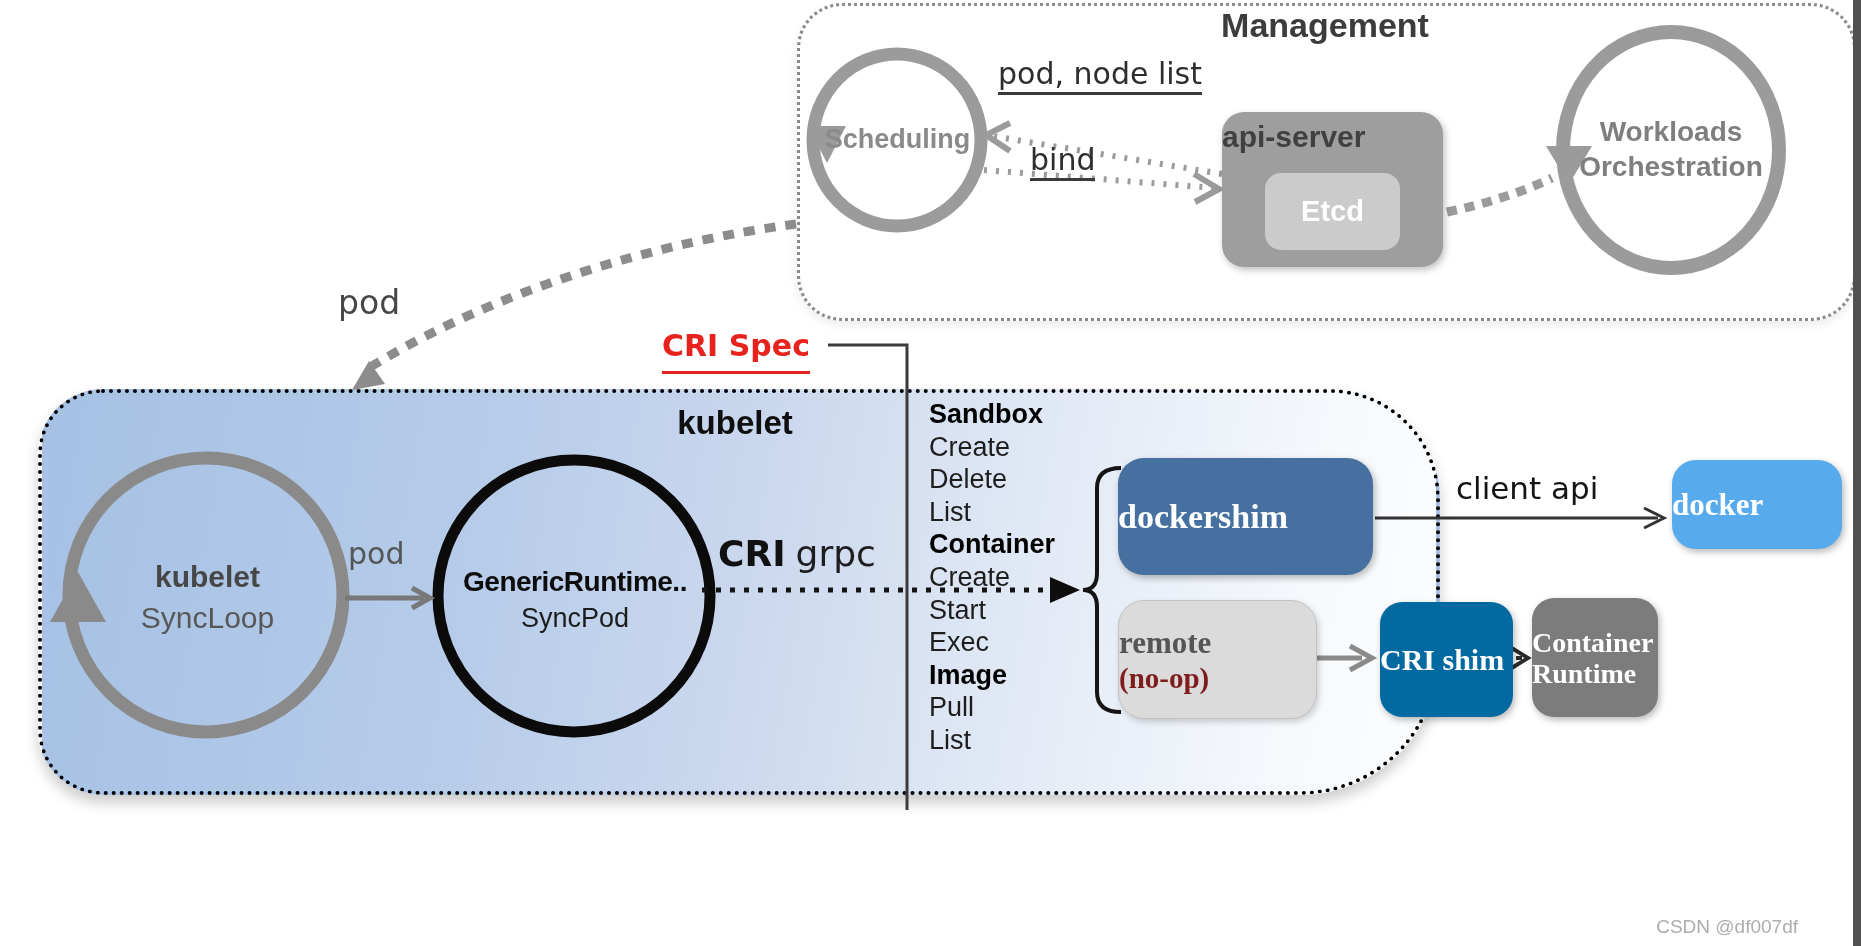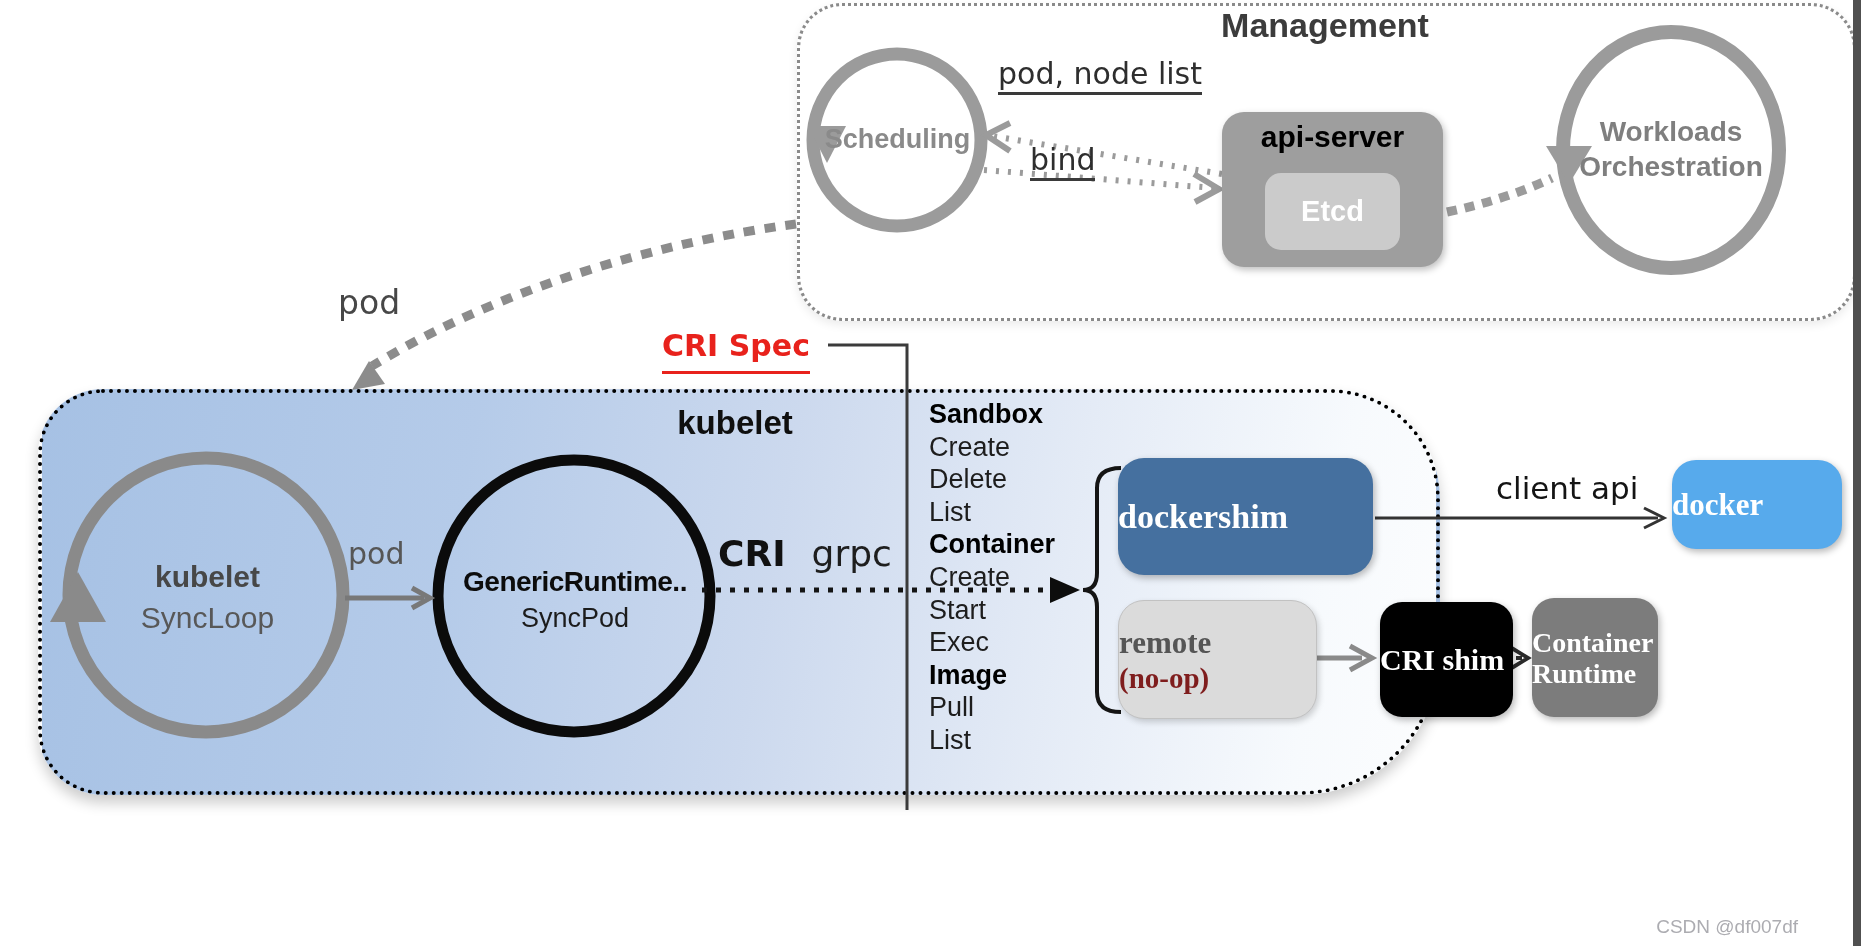--- a/index.html
+++ b/index.html
@@ -17,74 +17,74 @@
     box-shadow:0 4px 10px rgba(0,0,0,0.08);z-index:1;
   }
   #mgmt-title{left:1080px;top:6px;width:490px;text-align:center;
     font-size:34px;font-weight:bold;color:#3c3c3c;z-index:4;}
   #scheduling-label{left:815px;top:124px;width:165px;text-align:center;
     font-size:27px;font-weight:bold;color:#8a8a8a;z-index:4;}
   #workloads-label{left:1558px;top:114px;width:226px;text-align:center;
     font-size:28px;font-weight:bold;color:#7f7f7f;line-height:35px;z-index:4;}
   #api-server-box{left:1222px;top:112px;width:221px;height:155px;border-radius:22px;
     background:#9e9e9e;box-shadow:2px 3px 7px rgba(0,0,0,0.25);z-index:3;}
-  #api-server-label{left:1222px;top:120px;width:221px;text-align:center;
-    font-size:30px;font-weight:bold;color:#000000;z-index:4;}
+  #api-server-label{left:1222px;top:120px;width:221px;
+    font-size:30px;font-weight:bold;color:#404040;z-index:4;}
   #etcd-box{left:1265px;top:173px;width:135px;height:77px;border-radius:16px;
     background:#cbcbcb;z-index:3;}
   #etcd-label{left:1265px;top:195px;width:135px;text-align:center;
     font-size:29px;font-weight:bold;color:#fff;z-index:4;}
   .underlabel{font-size:30px;color:#2e2e2e;border-bottom:3px solid #3a3a3a;
     padding-bottom:1px;z-index:4;}
   #pod-node-list-label{left:998px;top:56px;}
   #bind-label{left:1030px;top:142px;}
 
   
   #pod-curve-label{left:338px;top:283px;font-size:33px;color:#474747;z-index:4;}
   #cri-spec-label{left:662px;top:328px;font-size:30px;font-weight:bold;color:#e8221c;
     border-bottom:3px solid #e8221c;padding-bottom:8px;z-index:4;}
-  #client-api-label{left:1456px;top:470px;font-size:31px;color:#141414;z-index:4;margin-left:40px;}
+  #client-api-label{left:1456px;top:470px;font-size:31px;color:#141414;z-index:4;}
 
   
   #kubelet-box{
     left:38px;top:389px;width:1394px;height:398px;
     border:4px dotted #000;
     border-radius:65px 110px 140px 65px;
     background:linear-gradient(100deg,#a6c1e4 0%,#b5cbe9 30%,#ccd9ee 52%,#e4ebf6 72%,#f7fafd 90%,#fcfdfe 100%);
     box-shadow:0 8px 14px rgba(0,0,0,0.20);z-index:1;
   }
   #kubelet-title{left:600px;top:404px;width:270px;text-align:center;
     font-size:33px;font-weight:bold;color:#0f0f0f;z-index:4;}
   #syncloop-text{left:80px;top:556px;width:255px;text-align:center;line-height:41px;z-index:4;}
   #syncloop-text .l1{font-size:30px;font-weight:bold;color:#474747;}
   #syncloop-text .l2{font-size:30px;color:#585858;}
   #pod-arrow-label{left:348px;top:536px;font-size:30px;color:#565656;z-index:4;}
   #runtime-text{left:444px;top:564px;width:262px;text-align:center;line-height:36px;z-index:4;}
   #runtime-text .l1{font-size:28px;font-weight:bold;color:#0c0c0c;letter-spacing:-0.5px;}
   #runtime-text .l2{font-size:27px;color:#1c1c1c;}
   #cri-grpc-label{left:718px;top:533px;font-size:36px;color:#111;z-index:4;}
   #cri-grpc-label .b{font-weight:bold;}
-  #cri-grpc-label .r{margin-left:26px;color:#1e1e1e;}
+  #cri-grpc-label .r{margin-left:10px;color:#1e1e1e;}
 
   
   #cri-methods{left:929px;top:398px;width:175px;z-index:4;}
   #cri-methods .m{font-size:27px;line-height:32.6px;color:#1d1d1d;}
   #cri-methods .m.bold{font-weight:bold;color:#000;}
 
   
   .rt-box{border-radius:26px;box-shadow:2px 3px 7px rgba(0,0,0,0.28);z-index:3;
     display:flex;align-items:flex-start;justify-content:center;flex-direction:column;
     color:#fff;font-weight:bold;text-align:center;font-family:Liberation Serif, serif;}
   #dockershim-box{left:1118px;top:458px;width:255px;height:117px;background:#45709f;font-size:34px;}
   #docker-box{left:1672px;top:460px;width:170px;height:89px;background:#57aaec;font-size:31px;border-radius:24px;}
   #remote-box{left:1118px;top:600px;width:197px;height:117px;background:#dbdbdb;
     border:1px solid #c2c2c2;box-shadow:2px 3px 6px rgba(0,0,0,0.18);}
   #remote-box .l1{font-size:31px;font-weight:bold;color:#555;line-height:36px;}
   #remote-box .l2{font-size:29px;color:#7f1d1d;line-height:34px;}
-  #cri-shim-box{left:1380px;top:602px;width:133px;height:115px;background:#000000;font-size:30px;border-radius:22px;}
+  #cri-shim-box{left:1380px;top:602px;width:133px;height:115px;background:#0369a1;font-size:30px;border-radius:22px;}
   #container-runtime-box{left:1532px;top:598px;width:126px;height:119px;background:#7c7c7c;
     font-size:28px;line-height:31px;border-radius:22px;}
 
   
   #connector-layer{left:0;top:0;z-index:2;}
   #watermark{left:1548px;top:916px;width:250px;text-align:right;font-size:19px;color:#acacb1;z-index:5;}
   #right-strip{left:1853px;top:0;width:8px;height:946px;background:#505050;z-index:6;}
 </style>
 </head>
 <body>

